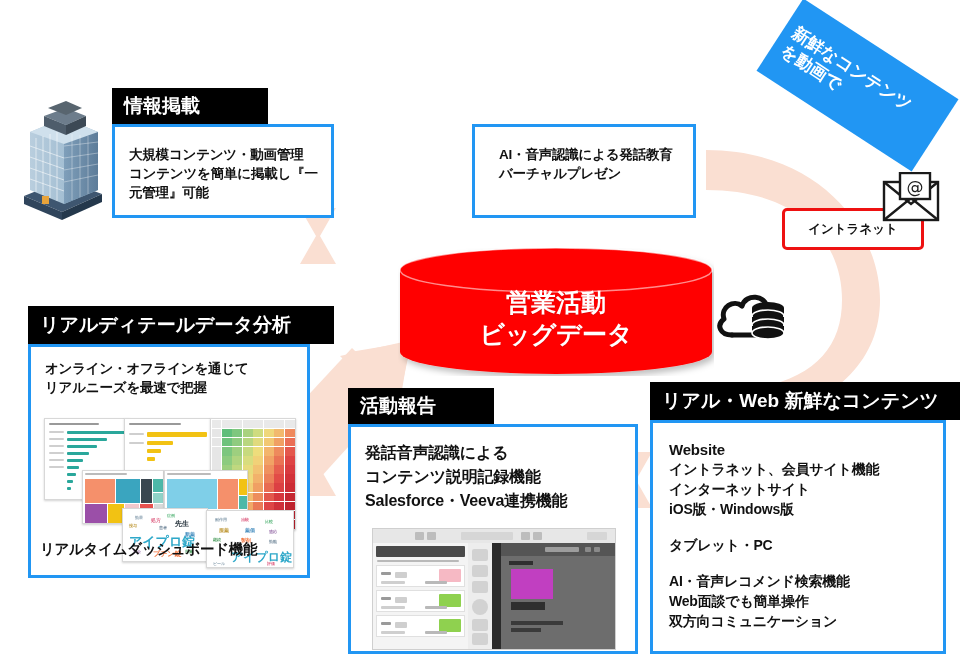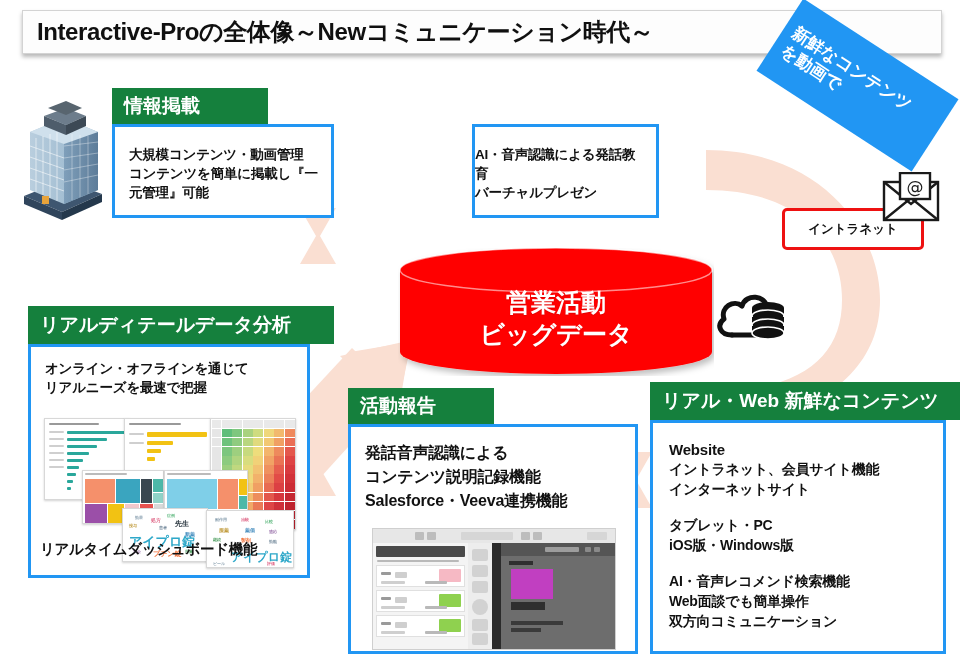--- a/index.html
+++ b/index.html
@@ -25,21 +25,21 @@
   }
   .title-text{
     font-size:24px;font-weight:bold;color:#101010;
     letter-spacing:-.4px;white-space:nowrap;
   }
 
   
   .card{position:absolute;box-sizing:border-box;}
   .card-head{
     position:absolute;top:0;left:0;
-    background:#15803d;
+    background:#000000;
     color:#ffffff;font-weight:bold;
     display:flex;align-items:center;
     padding:0 12px;
     white-space:nowrap;
     z-index:6;
   }
   .card-body{
     position:absolute;left:0;
     background:#ffffff;
     border:3px solid #2196F3;
@@ -139,23 +139,20 @@
     <path d="M300 500 L398 392 L352 348 L300 404 Z" fill="#FADFD2"></path>
     <path d="M340 356 L412 340 L396 412 Z" fill="#FADFD2"></path>
 
     <path d="M300 440 L336 440 L320 468 L336 496 L300 496 L316 468 Z" fill="#FADFD2"></path>
 
     <path d="M614 452 L652 452 L636 480 L652 508 L614 508 L630 480 Z" fill="#FADFD2"></path>
 
     <path d="M300 208 L336 208 L320 236 L336 264 L300 264 L316 236 Z" fill="#FADFD2"></path>
   </svg>
 
-  <div class="title-bar">
-    <div class="title-text">Interactive-Proの全体像～Newコミュニケーション時代～</div>
-  </div>
 
   <div class="building">
     <svg viewBox="0 0 96 128" width="96" height="128">
       <defs>
         <linearGradient id="gFace" x1="0" y1="0" x2="1" y2="0">
           <stop offset="0" stop-color="#b9cede"></stop>
             <stop offset="1" stop-color="#8fb0c8"></stop>
         </linearGradient>
         <linearGradient id="gSide" x1="0" y1="0" x2="1" y2="0">
           <stop offset="0" stop-color="#7f9fba"></stop>
@@ -204,21 +201,21 @@
     <div class="card-head" style="width:132px;height:36px;font-size:19px;">
       <span>情報掲載</span>
     </div>
     <div class="card-body" style="top:36px;width:222px;height:94px;padding:18px 12px 0 14px;">
       <p class="body-text">大規模コンテンツ・動画管理
 コンテンツを簡単に掲載し『一元管理』可能</p>
     </div>
   </div>
 
   <div class="card" style="left:472px;top:88px;width:234px;height:130px;">
-    <div class="card-body" style="top:36px;width:187px;height:94px;padding:18px 12px 0 0;">
+    <div class="card-body" style="top:36px;width:224px;height:94px;padding:18px 12px 0 24px;">
       <p class="body-text">AI・音声認識による発話教育
 バーチャルプレゼン</p>
     </div>
   </div>
 
   <div class="ribbon">
     <span>新鮮なコンテンツ</span>
     <span>を動画で</span>
   </div>
 
@@ -541,21 +538,21 @@
   </div>
 
   <div class="card" style="left:650px;top:382px;width:296px;height:272px;">
     <div class="card-head" style="width:296px;height:38px;font-size:19px;">
       <span>リアル・Web 新鮮なコンテンツ</span>
     </div>
     <div class="card-body" style="top:38px;width:296px;height:234px;padding:16px 16px 0 16px;">
       <p class="body-text" style="font-size:15px;">Website</p>
       <p class="body-text" style="font-size:14px;">  イントラネット、会員サイト機能
   インターネットサイト</p>
+      <p class="body-text" style="font-size:14px;">    iOS版・Windows版</p>
       <p class="body-text" style="font-size:14px;margin-top:16px;">タブレット・PC</p>
-      <p class="body-text" style="font-size:14px;">    iOS版・Windows版</p>
       <p class="body-text" style="font-size:14px;margin-top:16px;">AI・音声レコメンド検索機能
 Web面談でも簡単操作
 双方向コミュニケーション</p>
     </div>
   </div>
 
 </div>
 
 </body></html>

